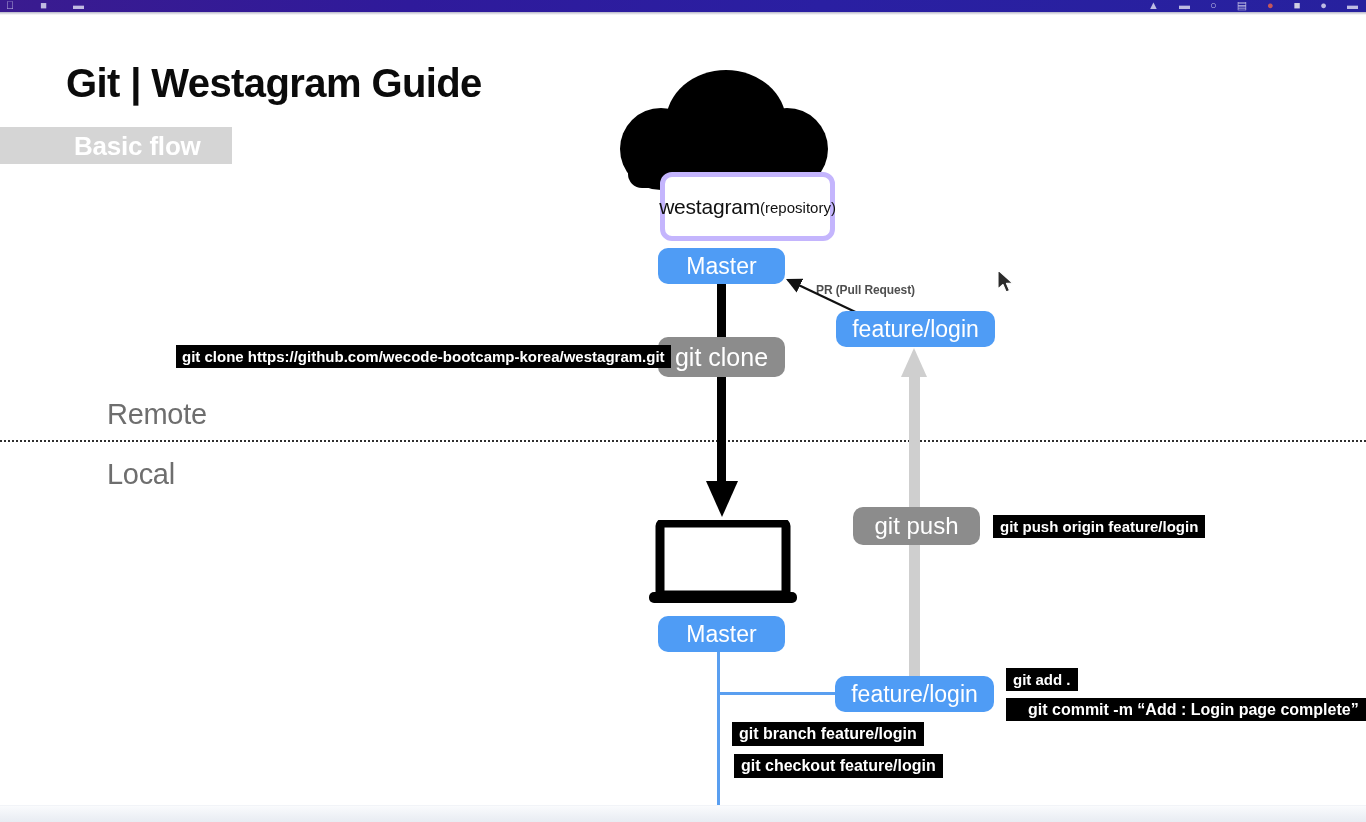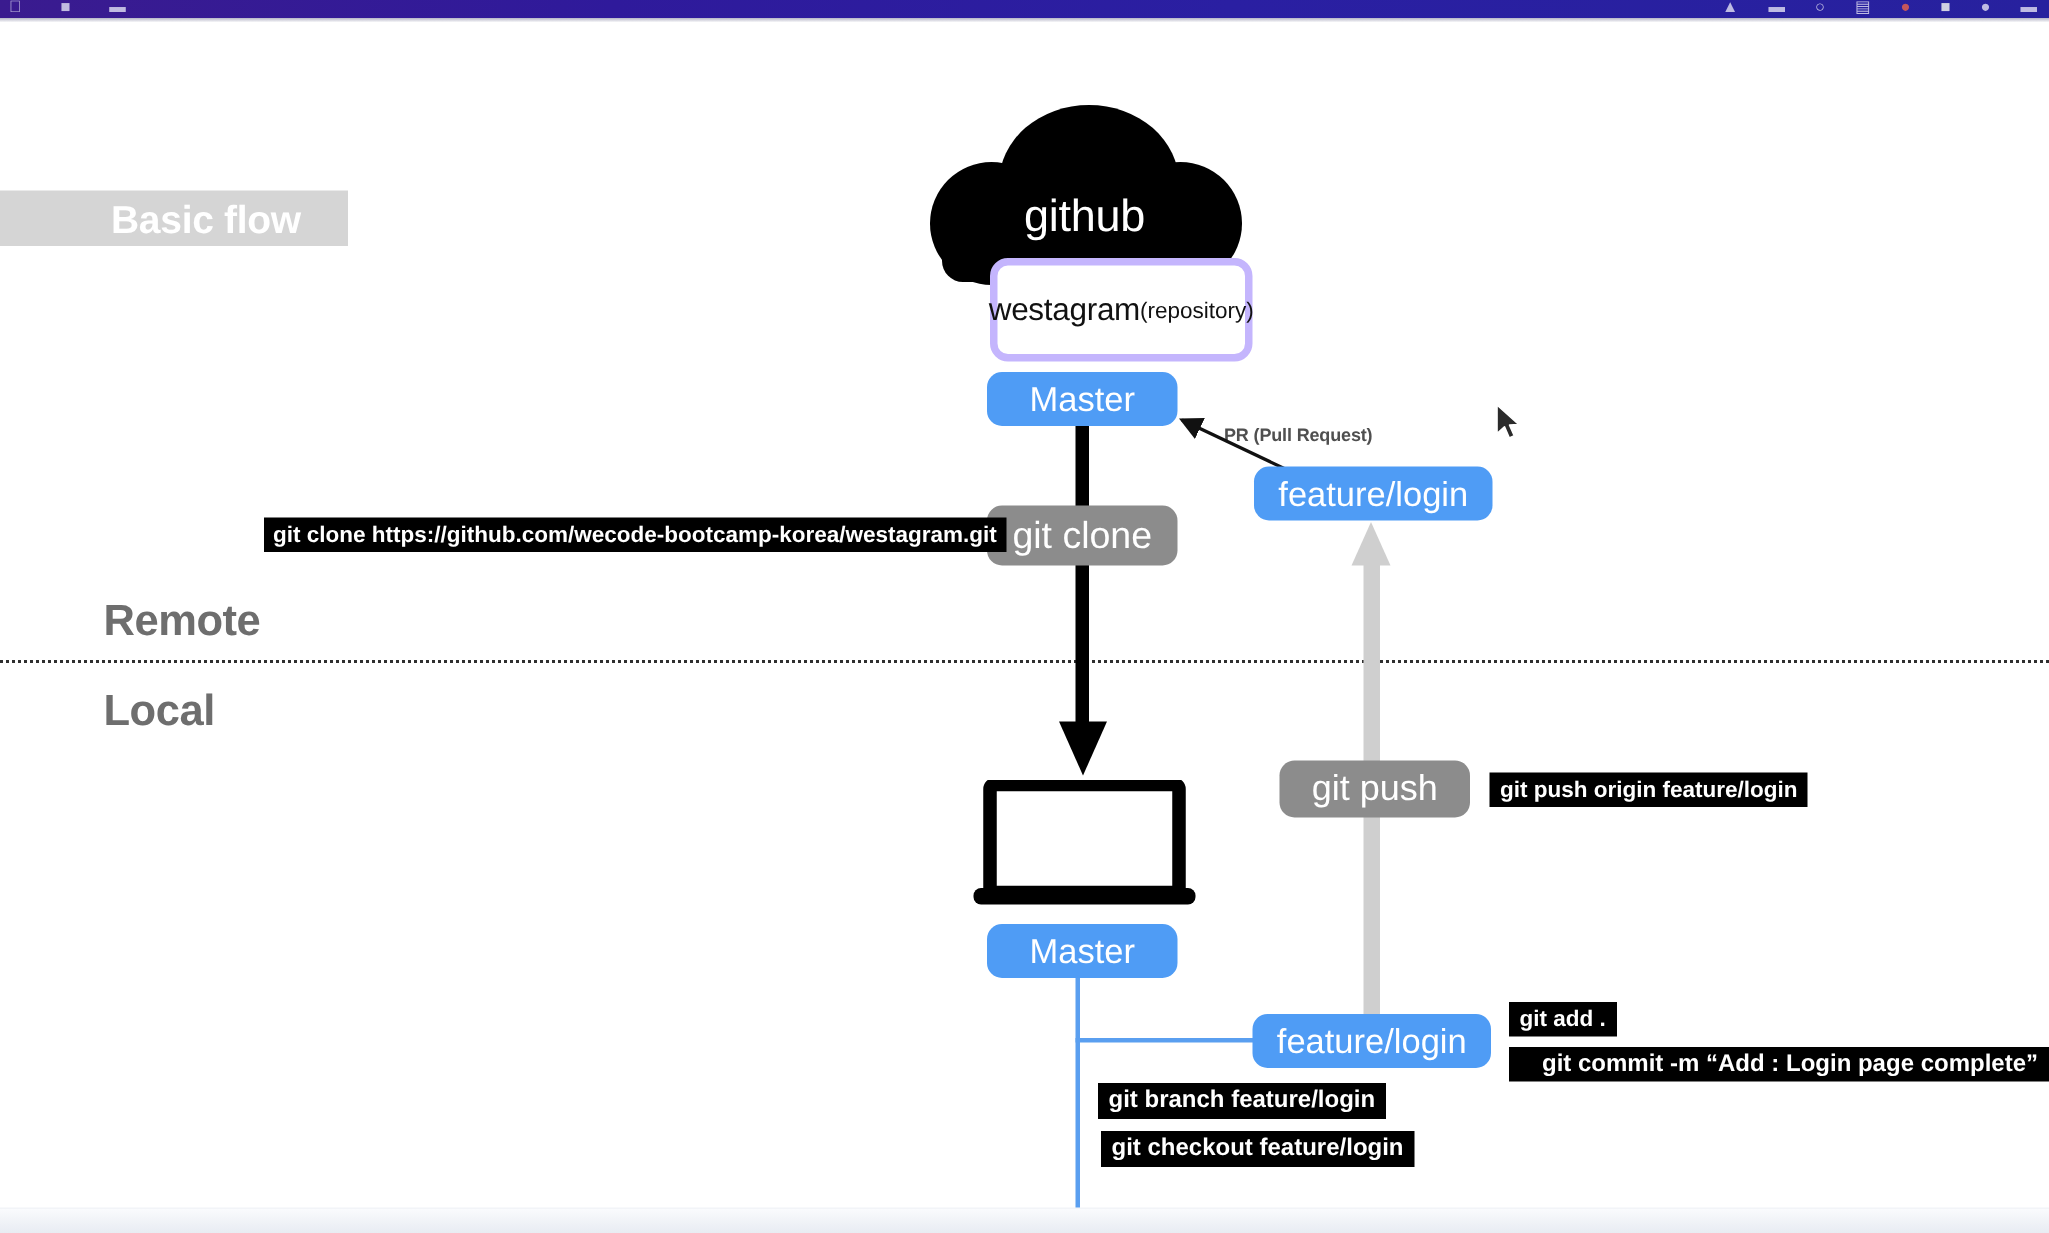--- a/index.html
+++ b/index.html
@@ -85,24 +85,25 @@
     font-size: 26px;
     font-weight: bold;
     color: #ffffff;
     letter-spacing: -0.2px;
     white-space: nowrap;
   }
 
   .zone-label {
     position: absolute;
     font-size: 29px;
-    font-weight: bold;
+    font-weight: normal;
     color: #6e6e6e;
     letter-spacing: -0.3px;
     white-space: nowrap;
+    margin-left: 38px;
   }
   #label-remote { left: 69px; top: 383px; }
   #label-local  { left: 69px; top: 443px; }
 
   #divider {
     position: absolute;
     left: 0; top: 425px;
     width: 1366px; height: 0;
     border-top: 2px dotted #2f2f2f;
   }
@@ -305,34 +306,34 @@
     <span class="mb-ico red">●</span>
     <span class="mb-ico box">■</span>
     <span class="mb-ico">●</span>
     <span class="mb-ico">▬</span>
   </div>
 </div>
 <div id="menubar-shadow"></div>
 
 <div id="slide">
 
+  <div id="page-title">Git | Westagram Guide</div>
   <div id="subtitle-band"></div>
   <div id="subtitle-text">Basic flow</div>
 
   <div class="zone-label" id="label-remote">Remote</div>
   <div id="divider"></div>
   <div class="zone-label" id="label-local">Local</div>
 
   <div id="cloud">
     <div class="lobe l1"></div>
     <div class="lobe l2"></div>
     <div class="lobe l3"></div>
     <div class="base"></div>
   </div>
-  <div id="cloud-label">github</div>
 
   <div id="repo-box">
     <div id="repo-name">westagram</div>
     <div id="repo-sub">(repository)</div>
   </div>
 
   <div id="arrow-clone-shaft"></div>
   <div id="arrow-clone-head"></div>
 
   <div id="arrow-push-shaft"></div>

